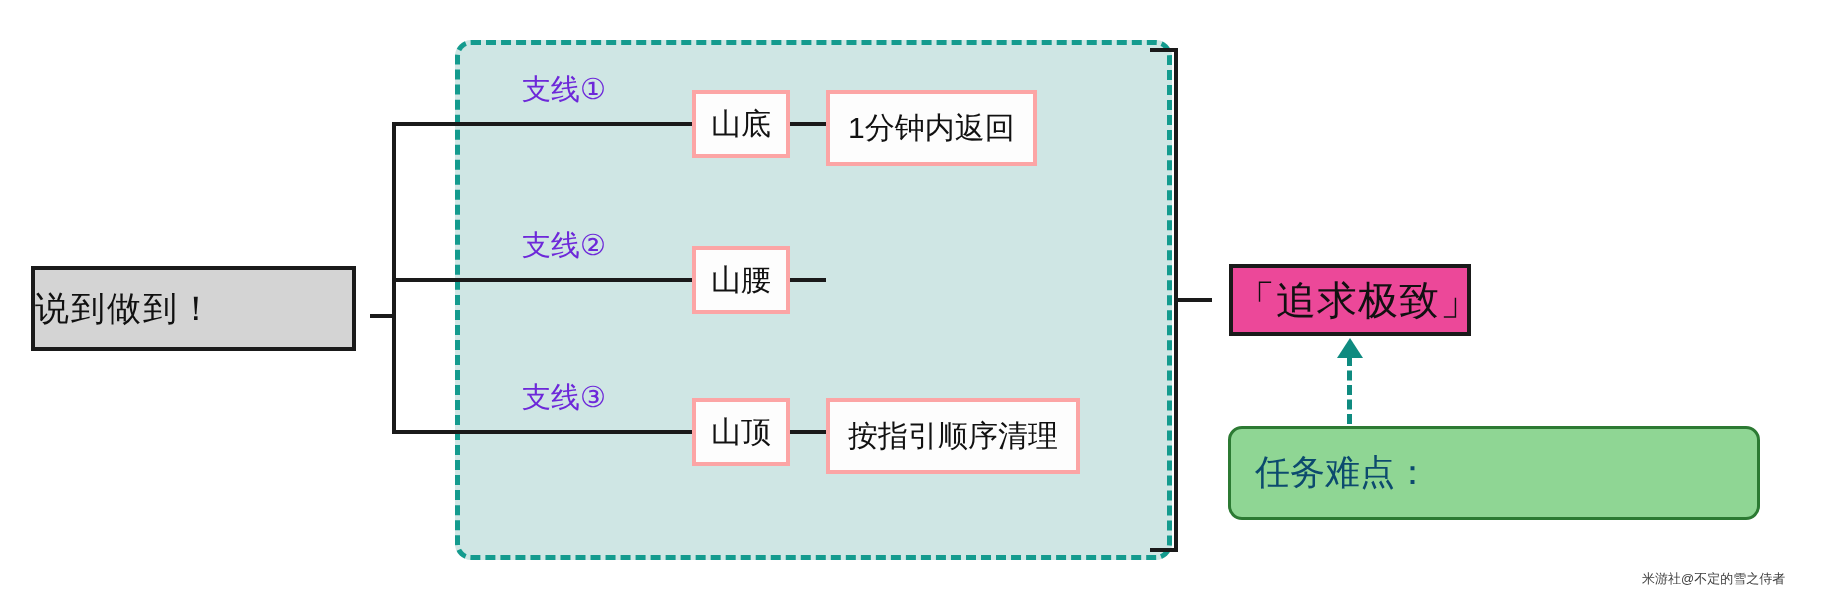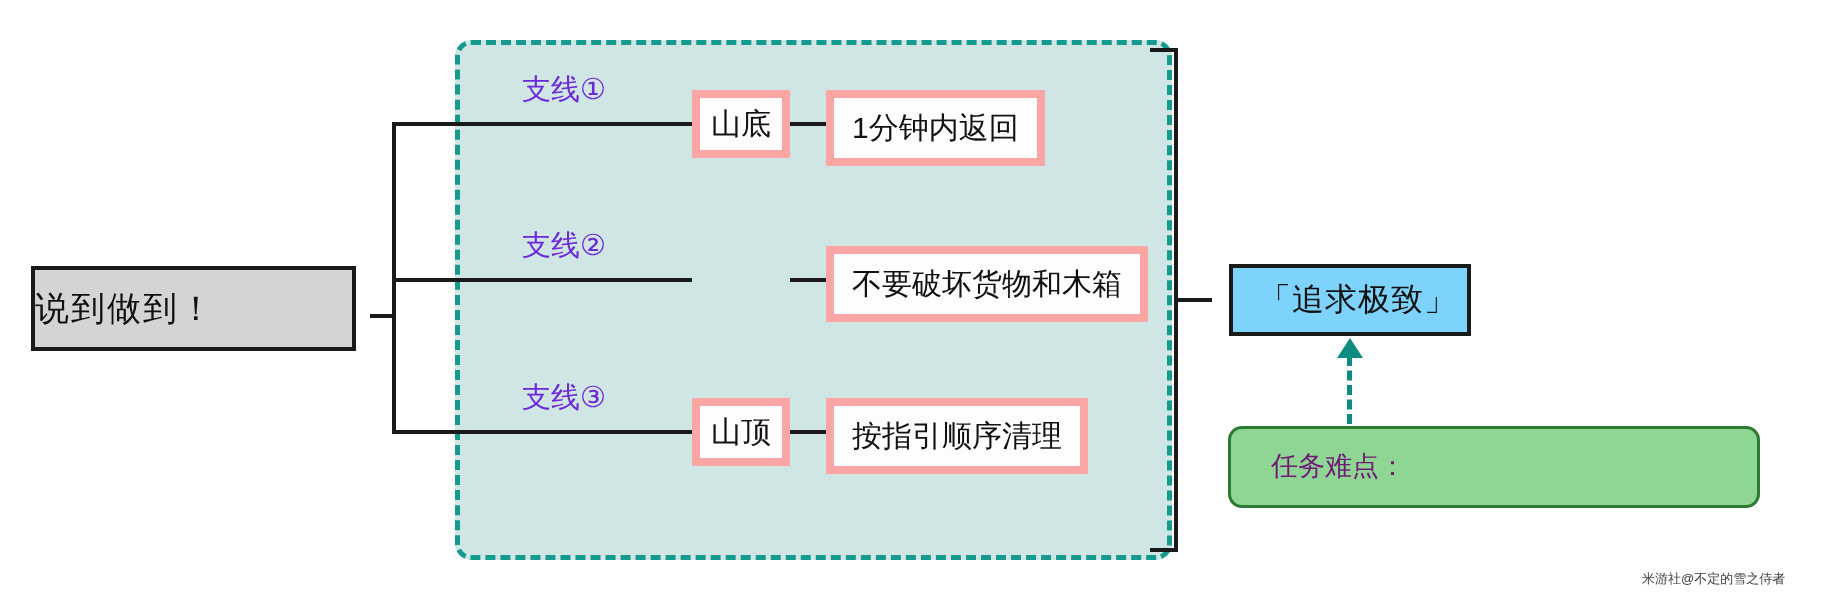--- a/index.html
+++ b/index.html
@@ -28,54 +28,54 @@
     display:flex;align-items:center;justify-content:flex-start;
     font-size:34px;color:#111;letter-spacing:2px;
   }
 
   
   .ln{background:#1a1a1a;position:absolute;}
 
   
   .node-box{
     background:#fdfdfd;
-    border:8px solid #fca5a5;
+    border:4px solid #fca5a5;
     display:flex;align-items:center;justify-content:center;
     font-size:30px;color:#111;
     white-space:nowrap;
   }
   .node-small{width:98px;height:68px;}
   .node-wide{height:76px;padding:15px 18px;}
 
   
   .branch-label{
     font-size:29px;color:#6d28d9;white-space:nowrap;
   }
 
   
   .bracket{
     border:4px solid #1a1a1a;border-left:none;
     background:transparent;
   }
 
   
   .goal-box{
-    background:#7dd3fc;border:4px solid #1a1a1a;
+    background:#ec4899;border:4px solid #1a1a1a;
     display:flex;align-items:center;justify-content:center;
-    font-size:32px;color:#111;letter-spacing:1px;
+    font-size:40px;color:#111;letter-spacing:1px;
     white-space:nowrap;
     padding-left:16px;
   }
 
   
   .note-box{
     background:#8fd694;border:3px solid #2c7a33;
     border-radius:14px;
-    padding:18px 22px 20px 40px;
-    font-size:27px;line-height:1.42;color:#701a75;
+    padding:18px 22px 20px 24px;
+    font-size:35px;line-height:1.42;color:#0c4a6e;
     white-space:nowrap;
   }
   .note-line{display:block;}
 
   
   .arrow-shaft{
     border-left:5px dashed #0f8b80;
     width:0;
   }
   .arrow-head{
@@ -113,24 +113,24 @@
   <div class="abs branch-label" style="left:522px;top:70px;">支线①</div>
   <div class="abs node-box node-small" style="left:692px;top:90px;">
     <span>山底</span>
   </div>
   <div class="abs ln" style="left:790px;top:122px;width:36px;height:4px;"></div>
   <div class="abs node-box node-wide" style="left:826px;top:90px;">
     <span>1分钟内返回</span>
   </div>
 
   <div class="abs branch-label" style="left:522px;top:226px;">支线②</div>
+  <div class="abs node-box node-small" style="left:692px;top:246px;">
+    <span>山腰</span>
+  </div>
   <div class="abs ln" style="left:790px;top:278px;width:36px;height:4px;"></div>
-  <div class="abs node-box node-wide" style="left:826px;top:246px;">
-    <span>不要破坏货物和木箱</span>
-  </div>
 
   <div class="abs branch-label" style="left:522px;top:378px;">支线③</div>
   <div class="abs node-box node-small" style="left:692px;top:398px;">
     <span>山顶</span>
   </div>
   <div class="abs ln" style="left:790px;top:430px;width:36px;height:4px;"></div>
   <div class="abs node-box node-wide" style="left:826px;top:398px;">
     <span>按指引顺序清理</span>
   </div>
 

